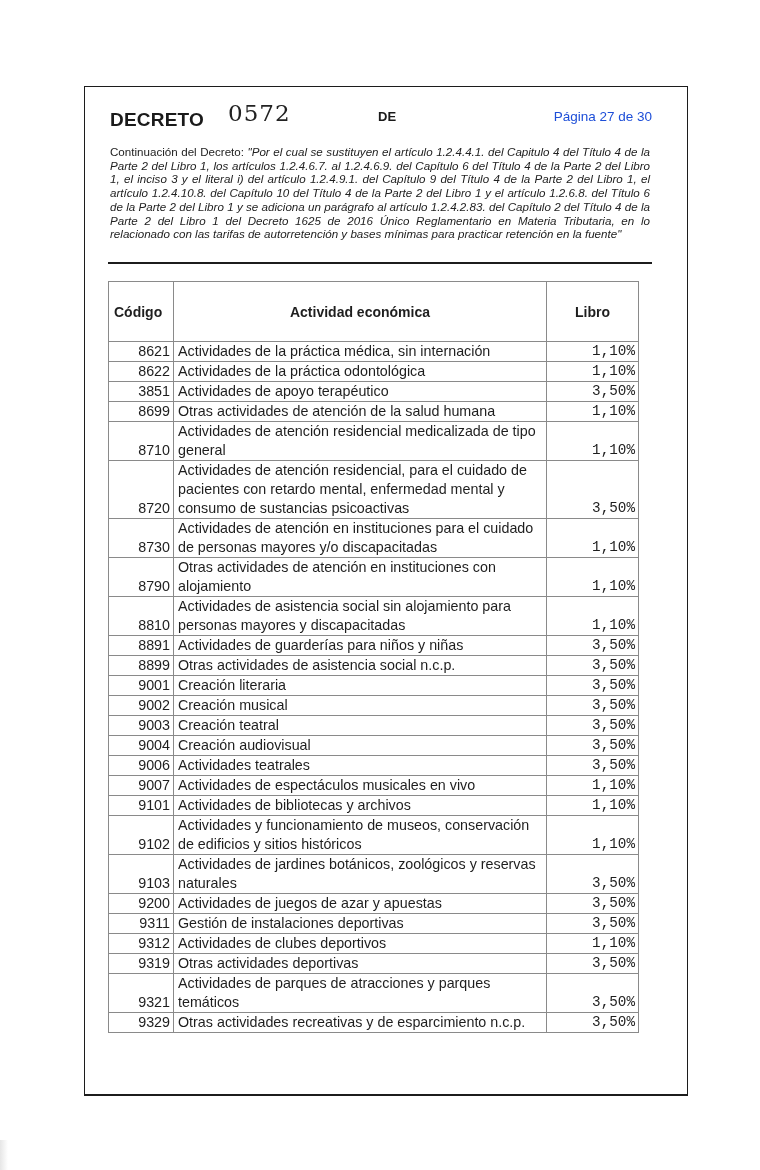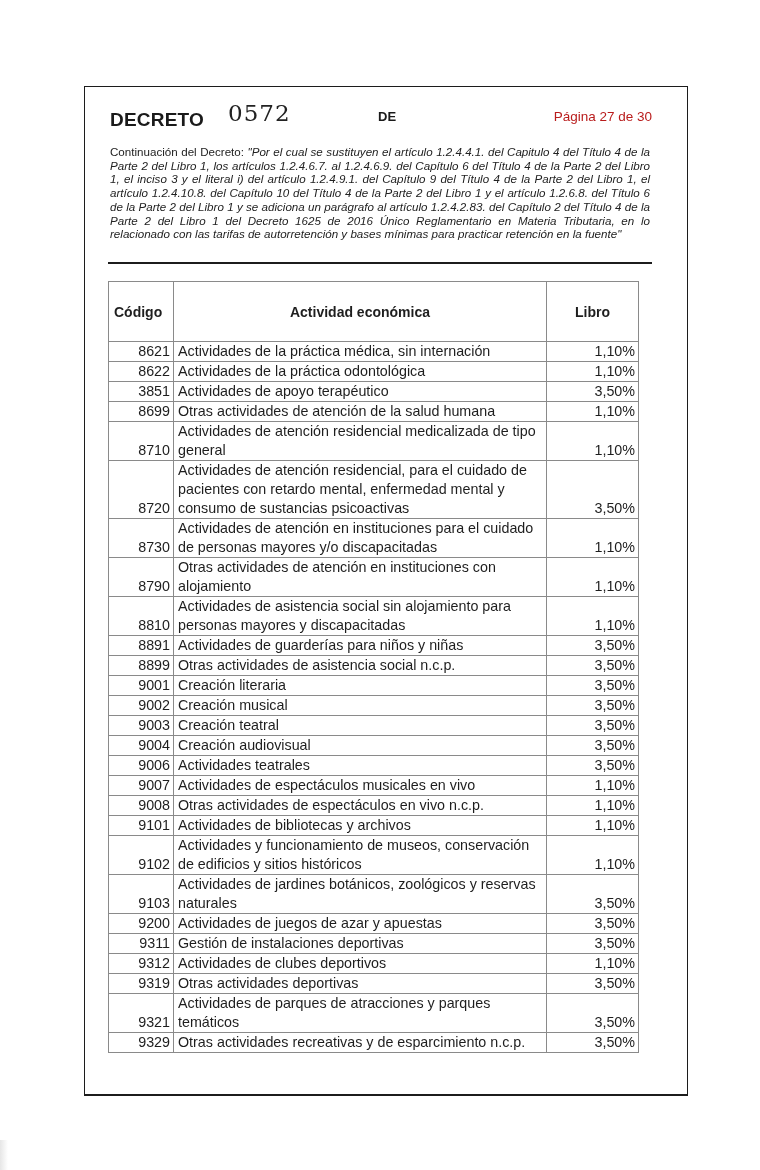--- a/index.html
+++ b/index.html
@@ -7,42 +7,42 @@
     width: 760px; height: 1170px; background: #ffffff; position: relative;
     overflow: hidden; font-family: "Liberation Sans", sans-serif; color: #1a1a1a;
   }
   .frame {
     position: absolute; left: 84px; top: 86px; width: 604px; height: 1010px;
     border: 1.5px solid #1c1c1c; border-bottom-width: 2px; box-sizing: border-box;
   }
   .hdr-decreto { position: absolute; left: 110px; top: 109px; font-size: 19px; font-weight: bold; letter-spacing: 0.2px; }
   .hdr-number { position: absolute; left: 228px; top: 100px; font-family: "DejaVu Serif", serif; font-size: 23px; letter-spacing: 1px; color: #222; }
   .hdr-de { position: absolute; left: 378px; top: 109px; font-size: 13px; font-weight: bold; }
-  .hdr-page { position: absolute; right: 108px; top: 109px; font-size: 13.5px; color: #b91c1c; }
+  .hdr-page { position: absolute; right: 108px; top: 109px; font-size: 13.5px; color: #1d4ed8; }
   .preamble {
     position: absolute; left: 110px; top: 145px; width: 540px;
     font-size: 11.6px; line-height: 13.7px; text-align: justify; color: #222;
   }
   .preamble .lead { font-style: normal; }
   .preamble .quote { font-style: italic; }
   .rule { position: absolute; left: 108px; top: 262px; width: 544px; height: 0; border-top: 2px solid #1c1c1c; }
 
   table.tar {
     position: absolute; left: 108px; top: 281px; width: 531px;
     border-collapse: collapse; font-size: 14.3px; color: #1e1e1e;
   }
   table.tar th, table.tar td { border: 1px solid #8a8a8a; padding: 0 3px; }
   table.tar th { height: 59px; font-weight: bold; font-size: 14px; vertical-align: middle; }
   table.tar th.c1 { width: 56px; text-align: left; padding-left: 5px; }
   table.tar th.c2 { text-align: center; }
   table.tar th.c3 { width: 85px; text-align: center; }
   table.tar td { line-height: 19px; height: 19px; vertical-align: bottom; padding-top: 0; padding-bottom: 0; }
   table.tar td.code { text-align: right; padding-right: 3px; }
   table.tar td.act { text-align: left; padding-left: 4px; }
-  table.tar td.rate { text-align: right; padding-right: 3px; }
+  table.tar td.rate { text-align: right; padding-right: 3px; font-family: Liberation Mono, monospace; }
   .scan-mark { position: absolute; left: 0; top: 1140px; width: 8px; height: 30px;
     background: linear-gradient(90deg, #e6e6e6, #ffffff); }
 </style>
 </head>
 <body>
 
 <div class="frame"></div>
 
 <div class="hdr-decreto">DECRETO</div>
 <div class="hdr-number">0572</div>
@@ -140,25 +140,20 @@
         <td class="code">9006</td>
         <td class="act">Actividades teatrales</td>
         <td class="rate">3,50%</td>
       </tr>
       <tr>
         <td class="code">9007</td>
         <td class="act">Actividades de espectáculos musicales en vivo</td>
         <td class="rate">1,10%</td>
       </tr>
       <tr>
-        <td class="code">9008</td>
-        <td class="act">Otras actividades de espectáculos en vivo n.c.p.</td>
-        <td class="rate">1,10%</td>
-      </tr>
-      <tr>
         <td class="code">9101</td>
         <td class="act">Actividades de bibliotecas y archivos</td>
         <td class="rate">1,10%</td>
       </tr>
       <tr>
         <td class="code">9102</td>
         <td class="act">Actividades y funcionamiento de museos, conservación de edificios y sitios históricos</td>
         <td class="rate">1,10%</td>
       </tr>
       <tr>

